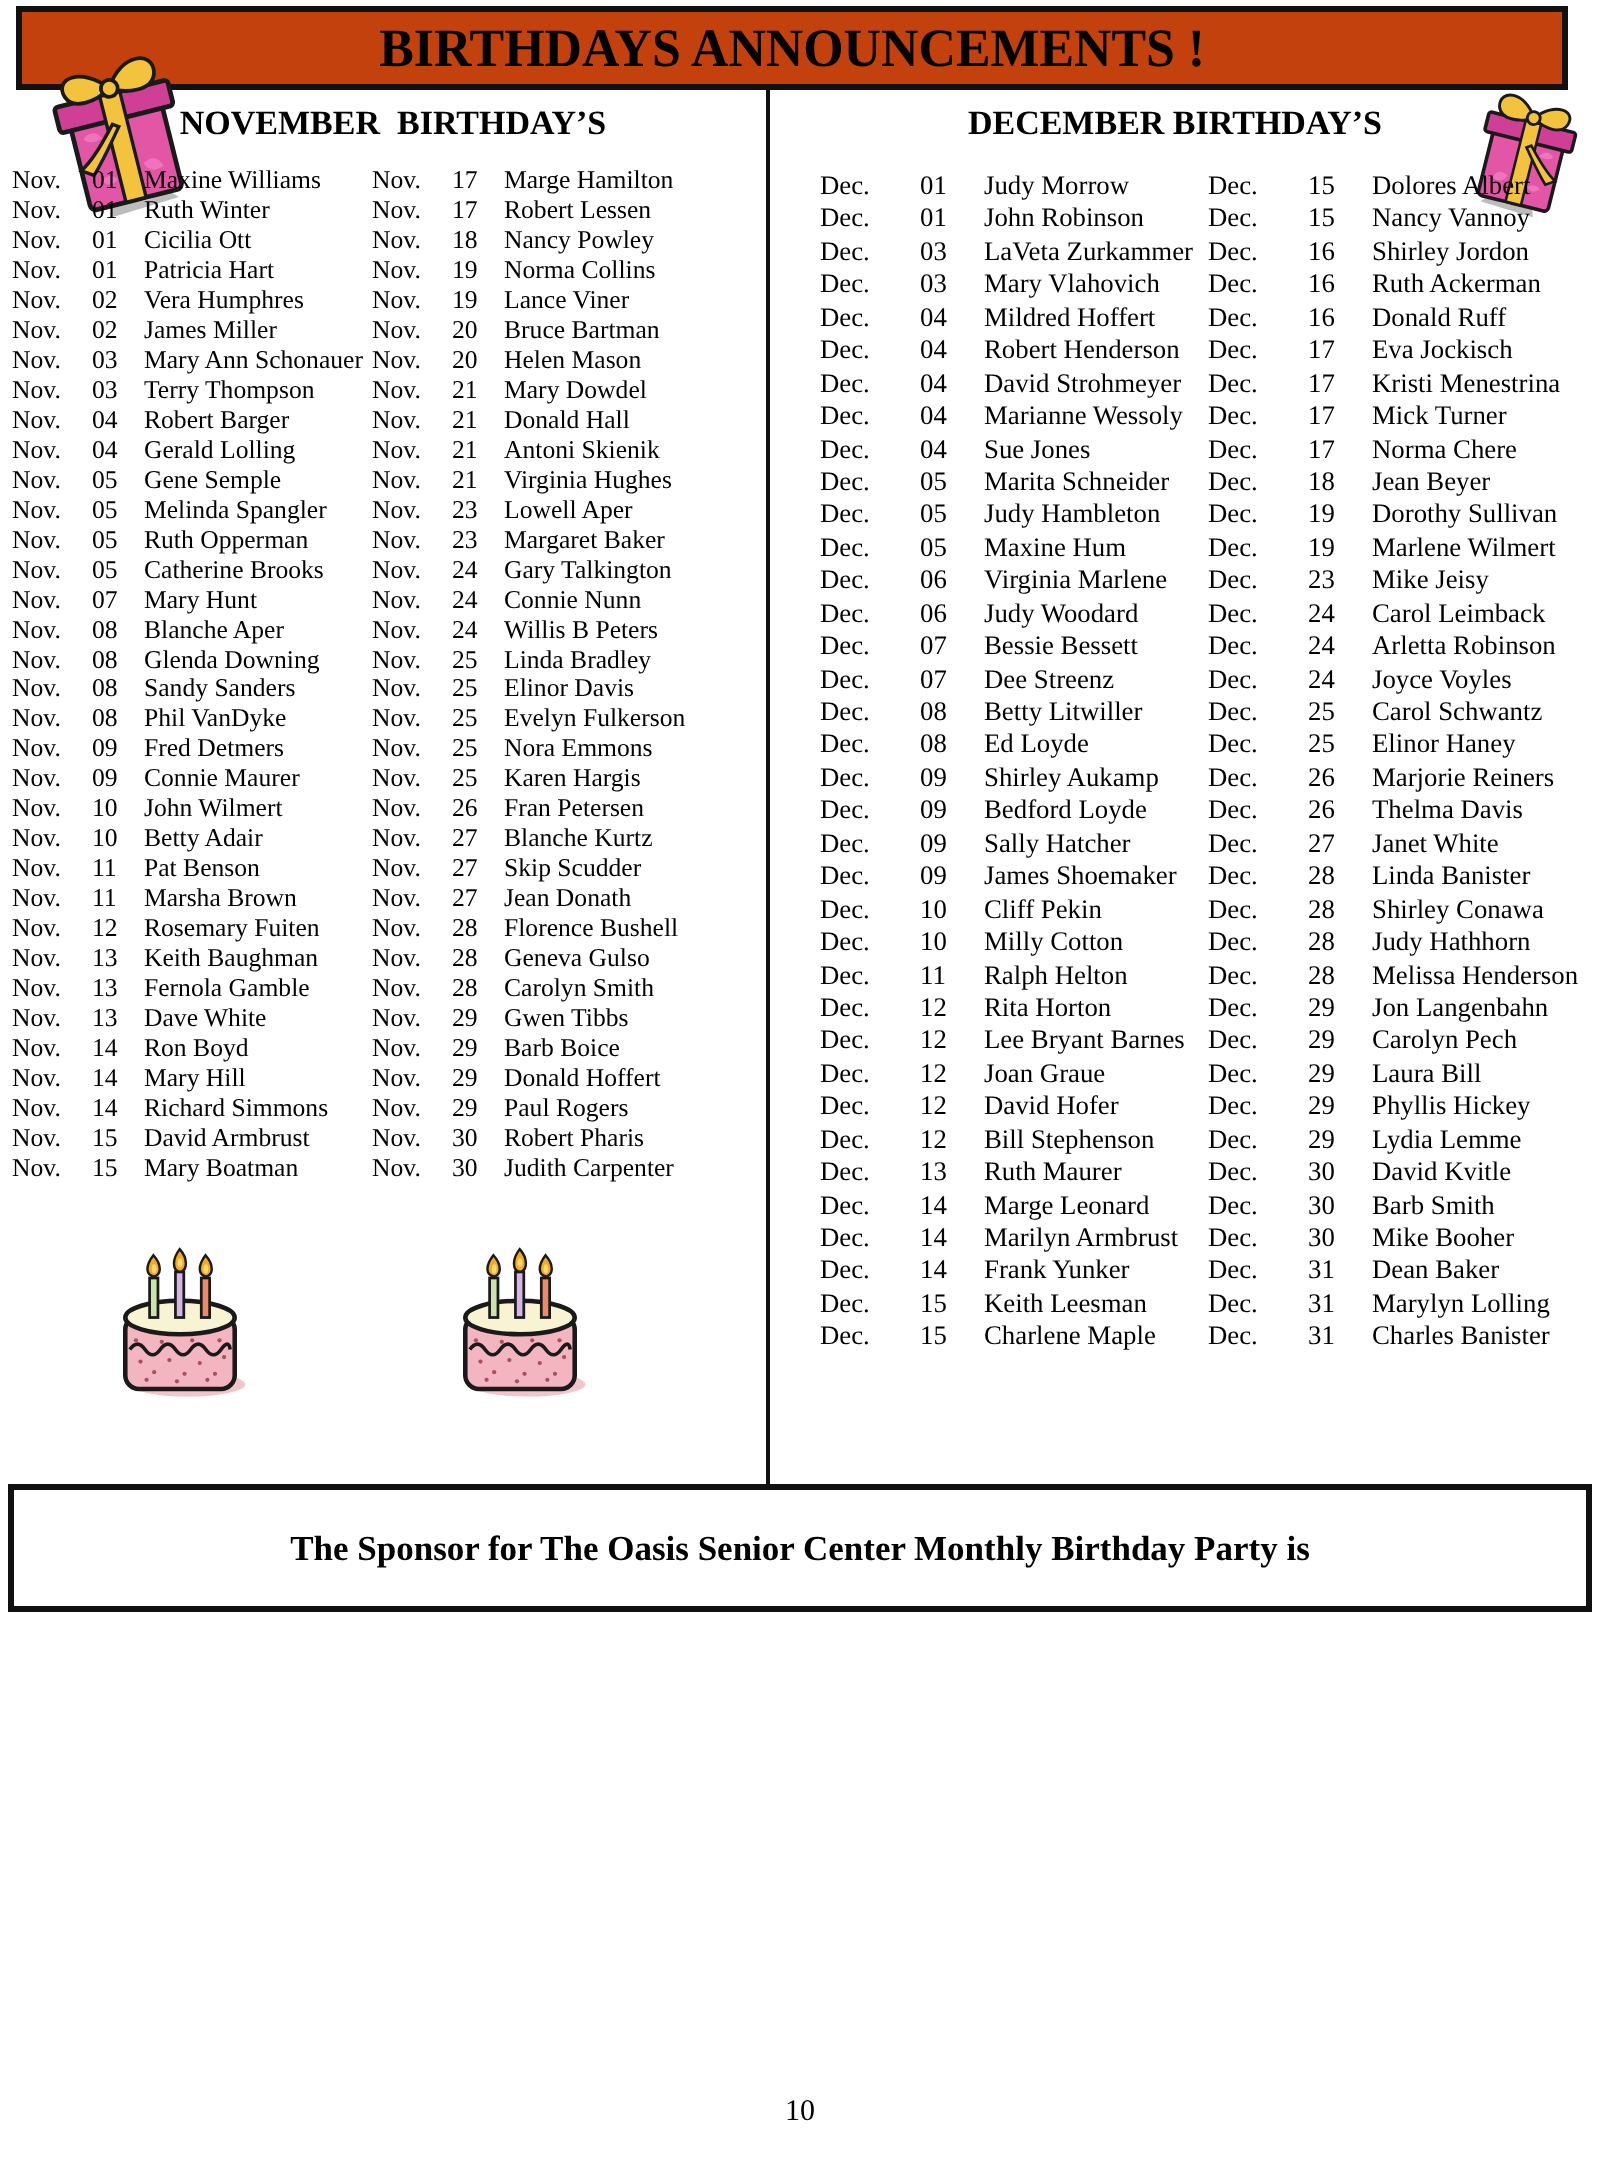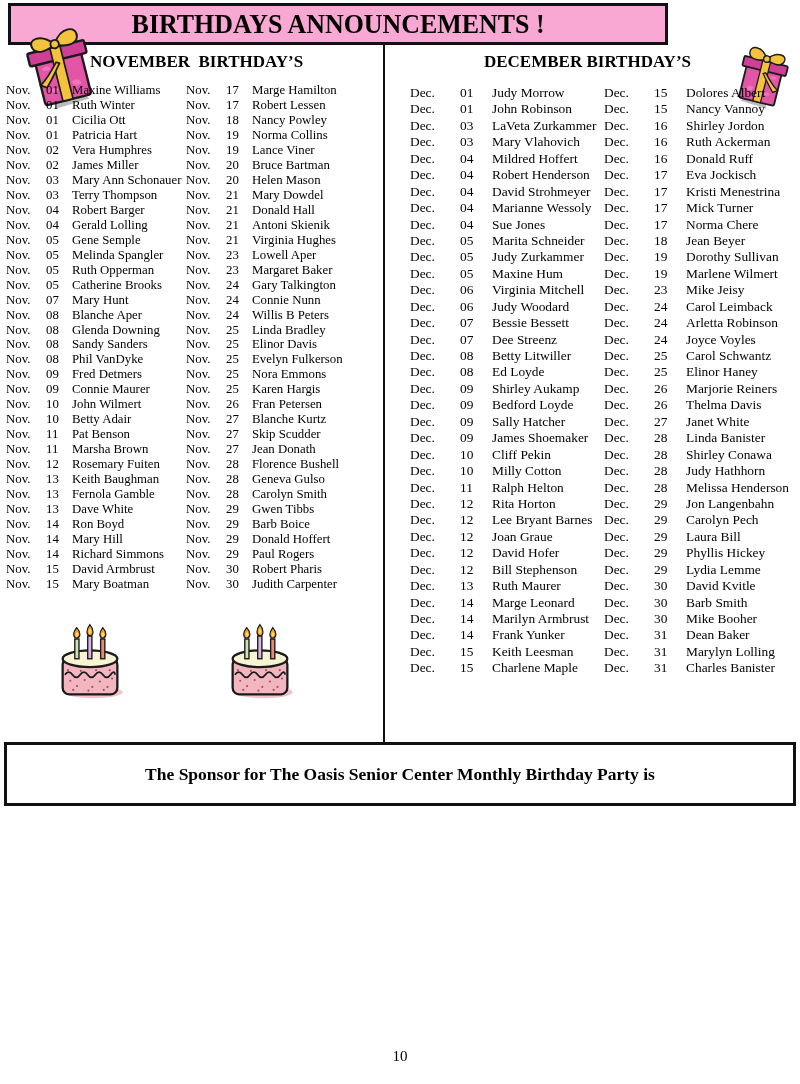--- a/index.html
+++ b/index.html
@@ -7,24 +7,24 @@
   body {
     width: 800px; height: 1084px;
     position: relative;
     font-family: "Liberation Serif", serif;
     color: #000;
     overflow: hidden;
   }
 
   
   .title-box {
-    position: absolute; left: 8px; top: 3px; width: 660px; height: 42px;
+    position: absolute; left: 8px; top: 3px; width: 776px; height: 42px;
     border: 3px solid #111;
     display: flex; align-items: center; justify-content: center;
-    background: #f9a8d4;
+    background: #c2410c;
   }
   .title-box h1 {
     font-size: 27px; font-weight: bold; white-space: pre;
     transform: scaleX(0.96); letter-spacing: 0;
   }
 
   
   .divider {
     position: absolute; left: 383px; top: 45px; width: 2px; height: 697px;
     background: #111;
@@ -544,31 +544,31 @@
       <span class="n">Sue Jones</span>
     </div>
     <div class="b-row">
       <span class="m">Dec.</span>
       <span class="d">05</span>
       <span class="n">Marita Schneider</span>
     </div>
     <div class="b-row">
       <span class="m">Dec.</span>
       <span class="d">05</span>
-      <span class="n">Judy Zurkammer</span>
+      <span class="n">Judy Hambleton</span>
     </div>
     <div class="b-row">
       <span class="m">Dec.</span>
       <span class="d">05</span>
       <span class="n">Maxine Hum</span>
     </div>
     <div class="b-row">
       <span class="m">Dec.</span>
       <span class="d">06</span>
-      <span class="n">Virginia Mitchell</span>
+      <span class="n">Virginia Marlene</span>
     </div>
     <div class="b-row">
       <span class="m">Dec.</span>
       <span class="d">06</span>
       <span class="n">Judy Woodard</span>
     </div>
     <div class="b-row">
       <span class="m">Dec.</span>
       <span class="d">07</span>
       <span class="n">Bessie Bessett</span>

